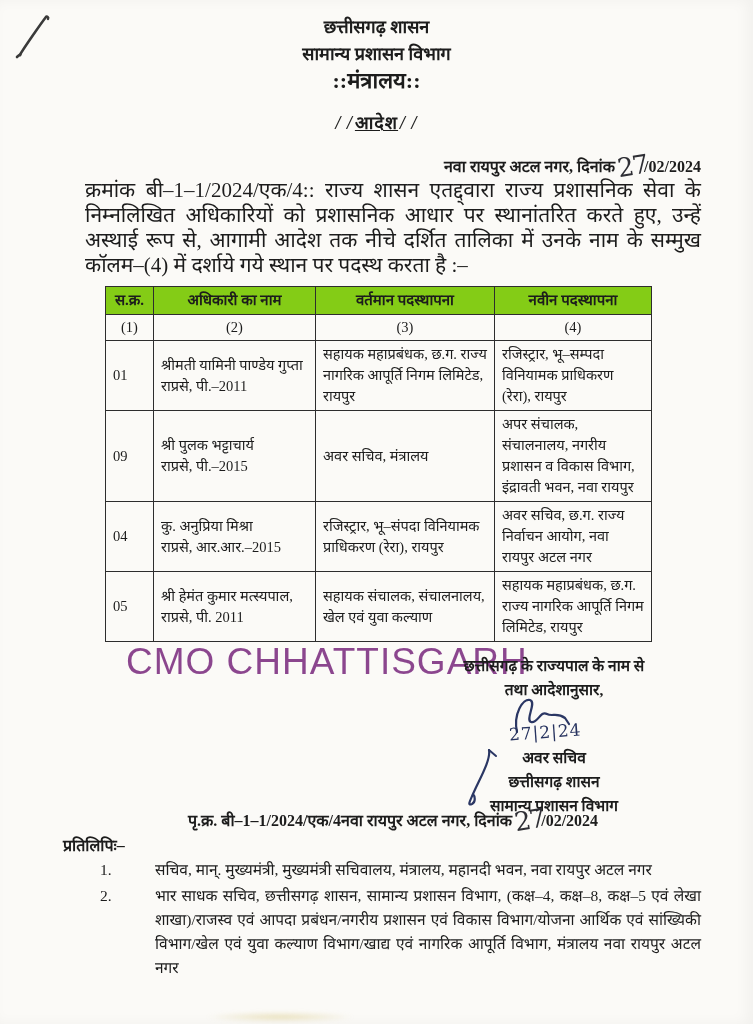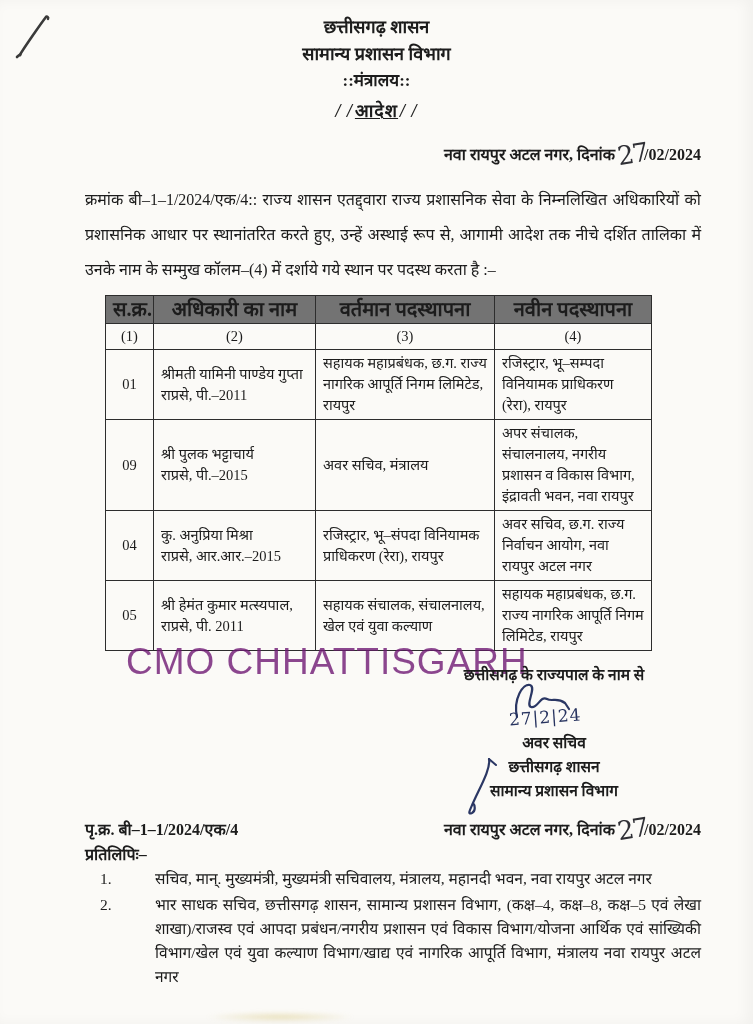--- a/index.html
+++ b/index.html
@@ -8,56 +8,56 @@
     width:753px;height:1024px;
     margin:0 auto;
     background:#fbfaf7;
     color:#1c1c1c;
     font-family:"Liberation Serif","DejaVu Serif",serif;
     overflow:hidden;
     box-shadow:inset -6px 0 14px rgba(0,0,0,0.04);
   }
   .header{ text-align:center; padding-top:14px; font-weight:bold; }
   .header .h1{ font-size:18px; line-height:27px; }
-  .header .h2{ font-size:17px; line-height:26px; }
-  .order-title-line{ margin-top:4px; font-size:18px; font-weight:bold; font-style:italic; letter-spacing:1px; }
+  .header .h2{ font-size:22px; line-height:26px; }
+  .order-title-line{ margin-top:16px; font-size:18px; font-weight:bold; font-style:italic; letter-spacing:1px; }
   .order-title-line .underline{ text-decoration:underline; font-style:normal; margin:0 2px; }
 
   .dateline{
     text-align:right; padding-right:52px; margin-top:14px;
     font-size:16px; font-weight:bold; position:relative;
   }
   .hw-num{
     display:inline-block;
     font-family:"DejaVu Serif",serif;
     font-size:26px; font-weight:normal;
     color:#2f2f35;
     transform:rotate(-9deg) translateY(3px);
     margin:0 -2px 0 2px;
     letter-spacing:-2px;
   }
   .body-para{
-    margin:16px 52px 8px 85px;
-    font-size:16px; line-height:35px;
+    margin:0 52px 8px 85px;
+    font-size:21px; line-height:25px;
     text-align:justify; font-weight:500;
   }
 
   table.order-table{
     border-collapse:collapse; table-layout:fixed;
     margin-left:105px; width:546px;
     font-size:14.5px;
   }
   table.order-table th, table.order-table td{
     border:1.5px solid #2d2d2d;
     padding:3px 7px; vertical-align:middle;
     line-height:21px;
   }
-  table.order-table th{ background:#737373; font-size:20px; }
+  table.order-table th{ background:#84cc16; font-size:15px; }
   .col1{ width:48px; } .col2{ width:162px; } .col3{ width:179px; } .col4{ width:157px; }
-  .c-center{ text-align:center; }
+  .c-center{ text-align:left; }
   .pre{ white-space:pre-line; }
   tr.subhead td{ text-align:center; padding:2px; }
 
   .sig-area{ position:relative; margin-top:8px; height:148px; }
   .sig-block{
     position:absolute; right:34px; top:4px; width:330px;
     text-align:center; font-size:15.5px; font-weight:bold; line-height:24px;
   }
   .sig-gap{ position:relative; height:44px; }
   .sig-svg{ position:absolute; left:118px; top:-8px; }
@@ -69,24 +69,24 @@
   .check-svg{ position:absolute; left:74px; top:92px; }
 
   .watermark{
     position:absolute; left:126px; top:641px;
     font-family:"Liberation Sans","DejaVu Sans",sans-serif;
     font-size:37px; color:#701a75; letter-spacing:1px; opacity:.8;
     pointer-events:none;
   }
 
   .footer-ref{
-    display:flex; justify-content:space-between; align-items:baseline;
+    display:flex; justify-content:center; align-items:baseline;
     margin:4px 52px 0 85px; font-size:16px; font-weight:bold;
   }
-  .copy-label{ margin:2px 0 2px 85px; font-size:16px; font-weight:bold; }
+  .copy-label{ margin:2px 0 2px 63px; font-size:16px; font-weight:bold; }
   .copy-item{ display:flex; margin:0 52px 2px 100px; font-size:15.5px; line-height:24px; font-weight:500; }
   .copy-item .num{ width:55px; flex:0 0 55px; }
   .copy-item .txt{ flex:1; text-align:justify; }
 
   .mark-topleft{ position:absolute; left:12px; top:8px; }
   .scan-smudge{
     position:absolute; left:205px; bottom:2px; width:150px; height:10px;
     background:radial-gradient(ellipse at center, rgba(214,196,120,.5), rgba(214,196,120,0) 70%);
     filter:blur(2px); pointer-events:none;
   }
@@ -168,20 +168,21 @@
 राप्रसे, पी. 2011</td>
         <td>सहायक संचालक, संचालनालय, खेल एवं युवा कल्याण</td>
         <td>सहायक महाप्रबंधक, छ.ग. राज्य नागरिक आपूर्ति निगम लिमिटेड, रायपुर</td>
       </tr>
     </tbody>
   </table>
 
   <div class="sig-area">
     <div class="sig-block">
       <div>छत्तीसगढ़ के राज्यपाल के नाम से</div>
+      <div>तथा आदेशानुसार,</div>
       <div class="sig-gap">
         <svg class="sig-svg" width="70" height="42" viewBox="0 0 70 42">
           <path d="M10 38 C6 20 16 4 23 6 C30 8 18 26 24 28 C31 30 33 16 40 20 C45 23 50 18 58 24 L62 30" fill="none" stroke="#2b3764" stroke-width="2.2" stroke-linecap="round"></path>
         </svg>
         <span class="sig-date">27|2|24</span>
       </div>
       <div>अवर सचिव</div>
       <div>छत्तीसगढ़ शासन</div>
       <div>सामान्य प्रशासन विभाग</div>
       <svg class="check-svg" width="36" height="62" viewBox="0 0 36 62">

